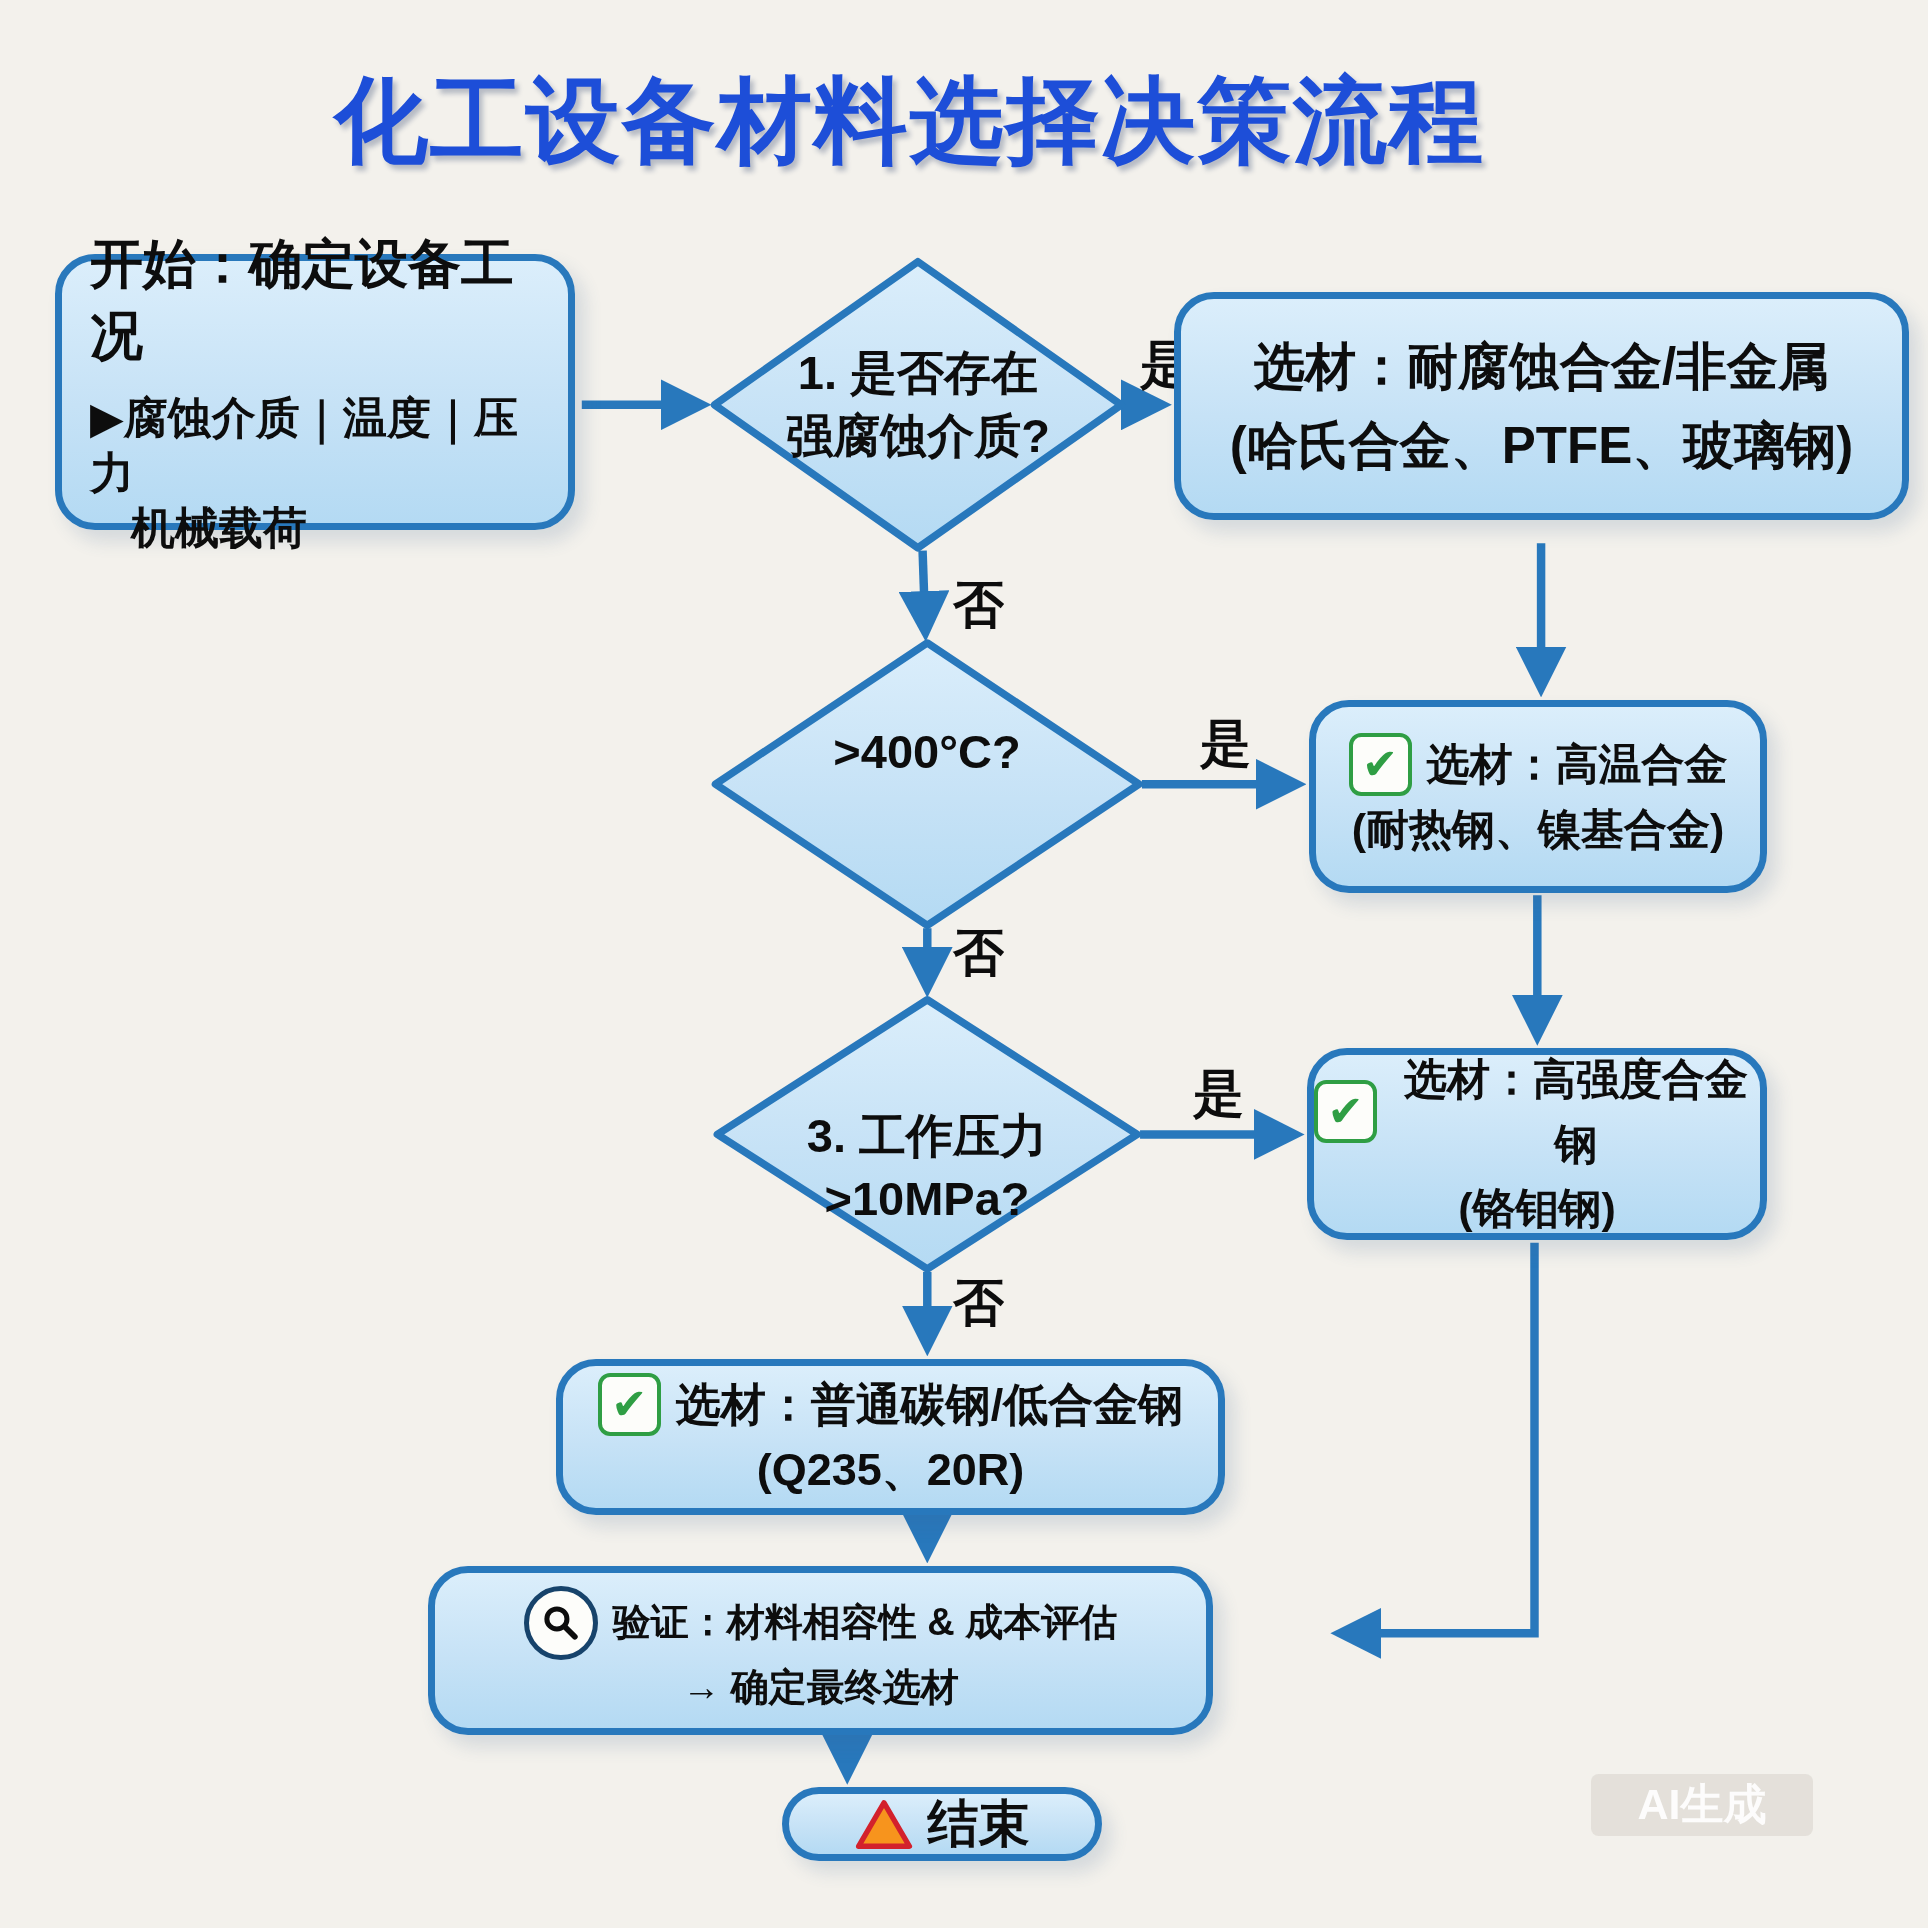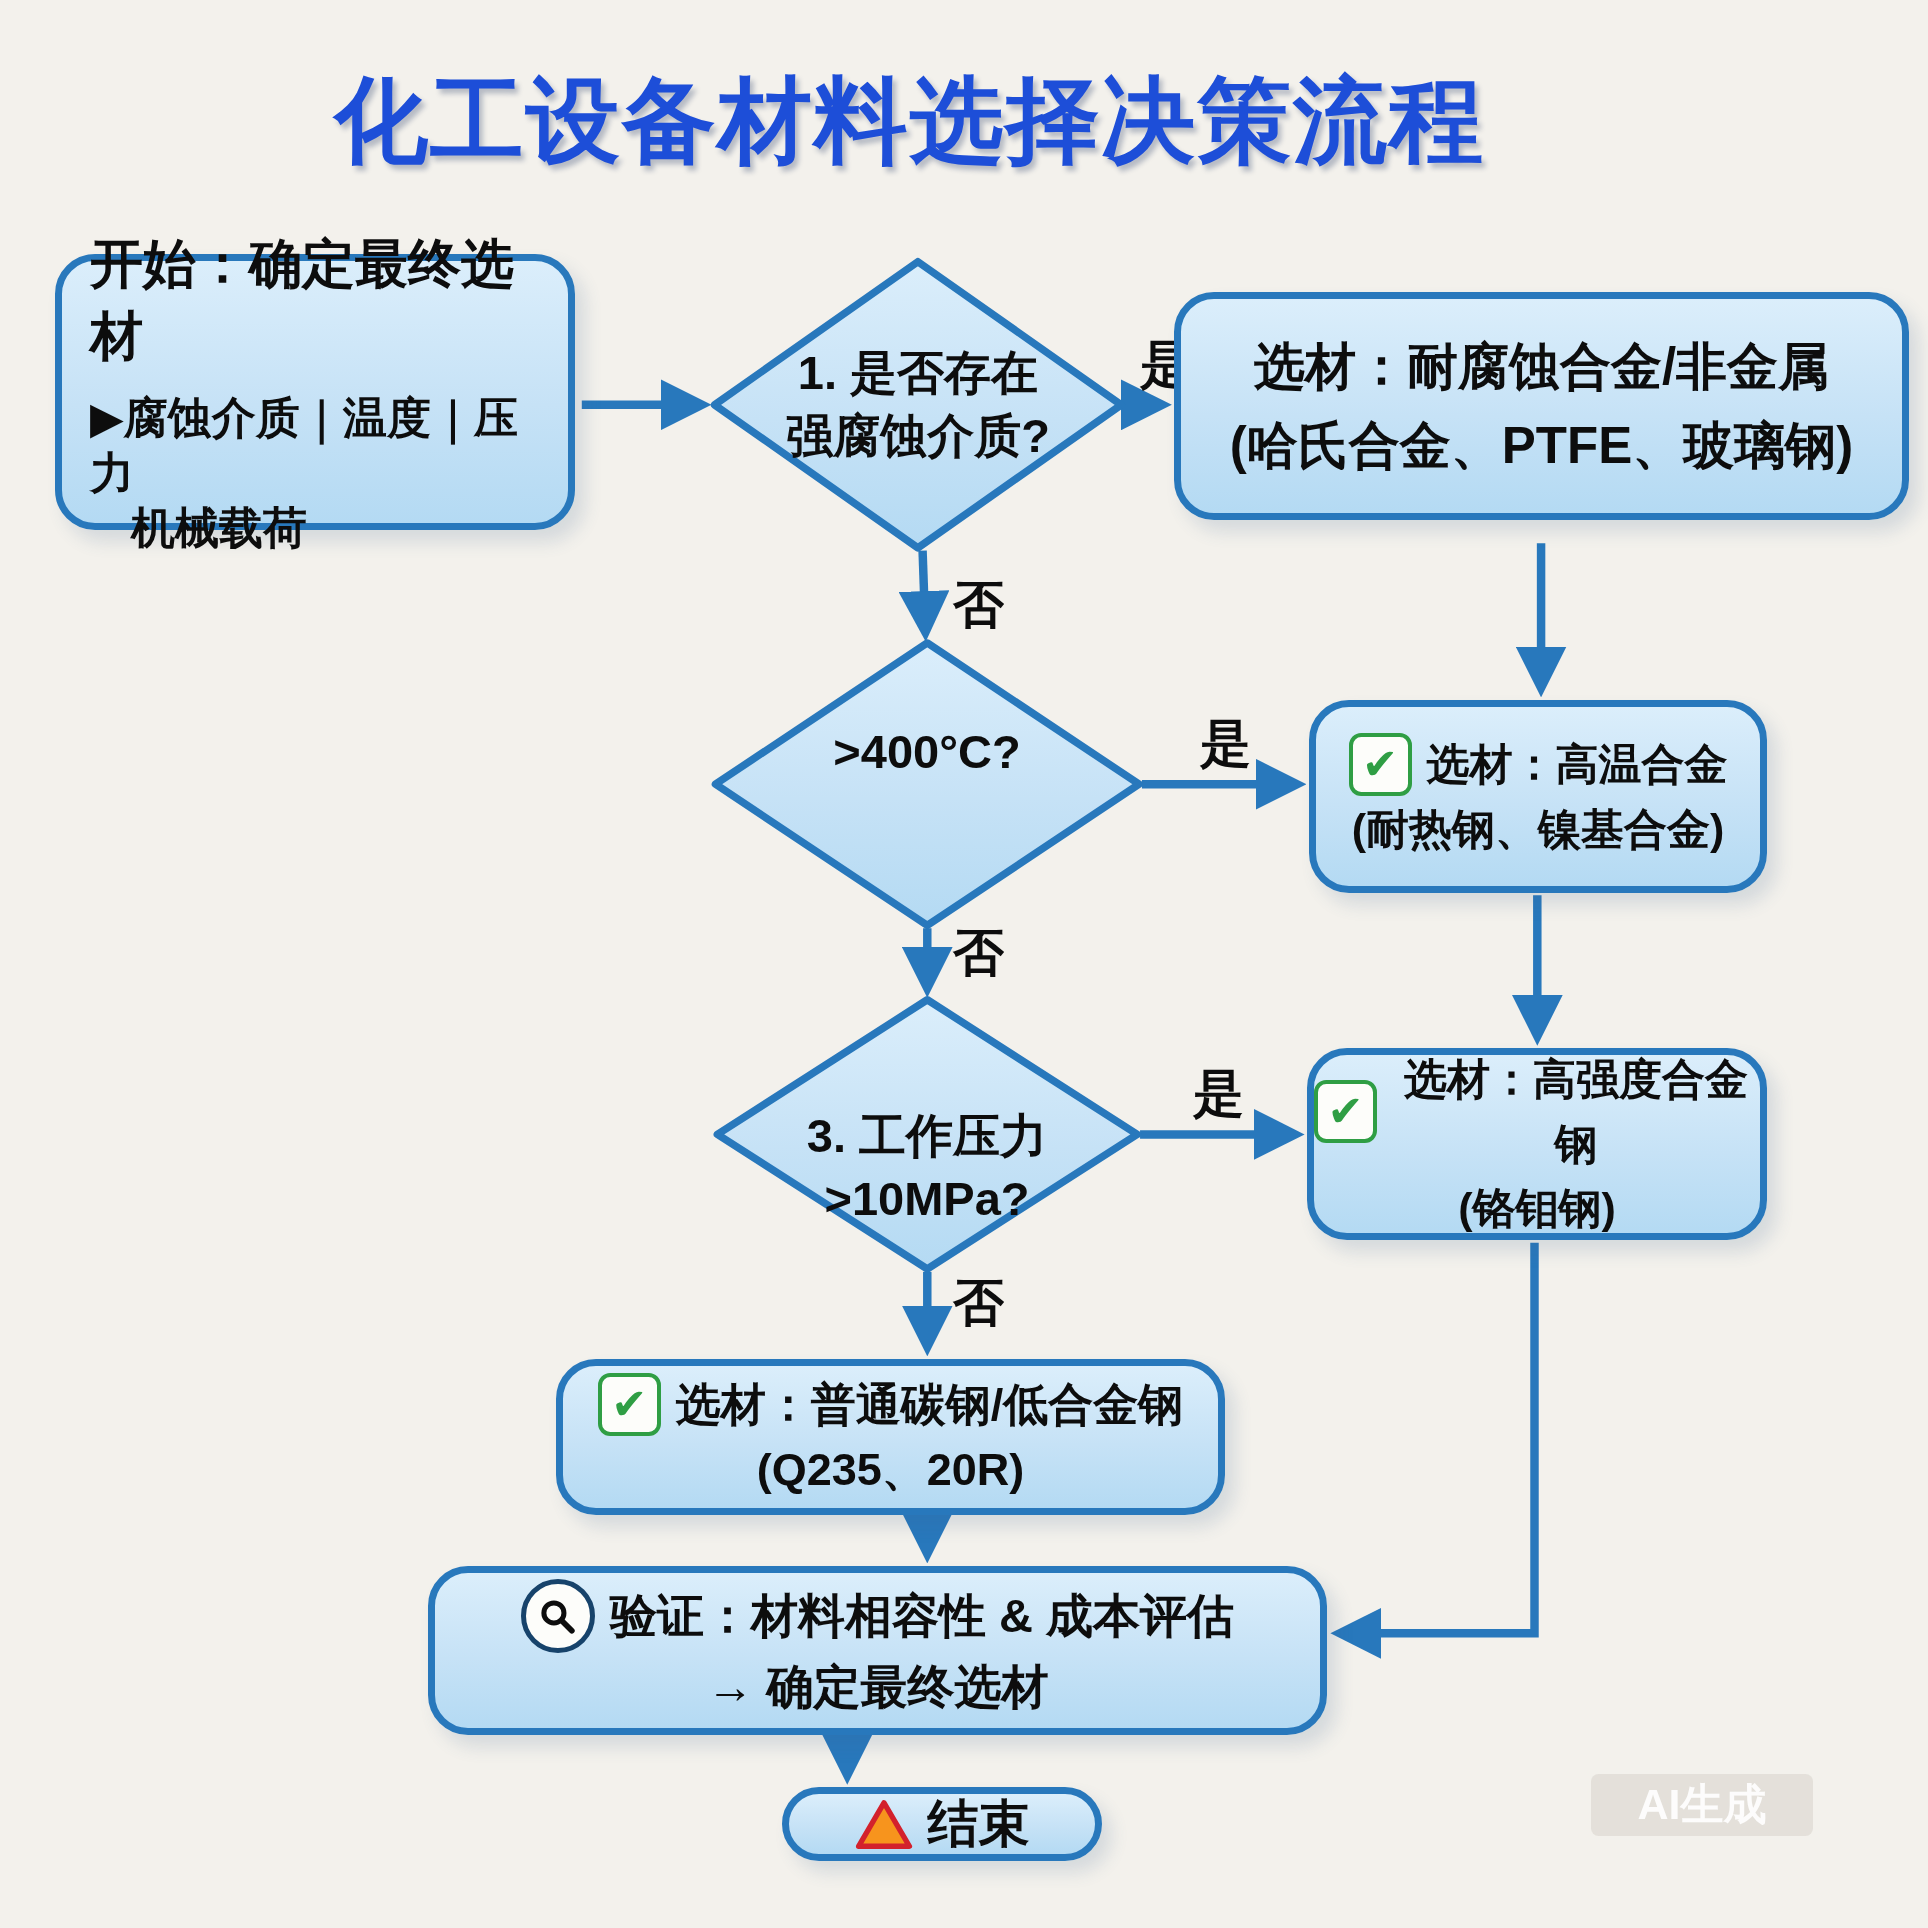--- a/index.html
+++ b/index.html
@@ -31,21 +31,21 @@
   .start-box{left:55px;top:254px;width:520px;height:276px;
     align-items:flex-start;text-align:left;padding:24.5px 28px;}
   .start-line1{font-size:53px;margin-bottom:17px;}
   .start-line2{font-size:44px;line-height:1.25;}
   .start-line3{font-size:44px;line-height:1.25;padding-left:41px;}
 
   .result1{left:1174px;top:292px;width:735px;height:228px;font-size:51px;line-height:1.55;}
   .result2{left:1309px;top:700px;width:458px;height:193px;font-size:43px;line-height:1.5;}
   .result3{left:1307px;top:1048px;width:460px;height:192px;font-size:43px;line-height:1.5;}
   .result4{left:556px;top:1359px;width:669px;height:156px;font-size:45px;line-height:1.45;}
-  .verify-box{left:428px;top:1566px;width:899px;height:169px;font-size:47px;line-height:1.45;}
+  .verify-box{left:428px;top:1566px;width:785px;height:169px;font-size:38px;line-height:1.45;}
   .end-pill{left:782px;top:1787px;width:320px;height:74px;border-radius:50px;font-size:51px;}
 
   .iconline{display:flex;align-items:center;justify-content:center;gap:15px;}
 
   .dtext{
     position:absolute;width:414px;text-align:center;
     font-size:47px;font-weight:700;line-height:1.35;
   }
   .dtext-1{left:711px;top:341px;}
   .dtext-2{left:720px;top:720px;}
@@ -116,21 +116,21 @@
     <g fill="url(#nodeFill)" stroke="#2878bc" stroke-width="8" stroke-linejoin="round">
       <polygon points="975,278 1191,430 975,582 759,430"></polygon>
       <polygon points="985,683 1210,833 985,983 760,833"></polygon>
       <polygon points="985,1062 1208,1205 985,1348 762,1205"></polygon>
     </g>
   </svg>
 
   <h1 class="title">化工设备材料选择决策流程</h1>
 
   <div class="box start-box">
-    <div class="start-line1">开始：确定最终选材</div>
+    <div class="start-line1">开始：确定设备工况</div>
     <div class="start-line2">▶腐蚀介质｜温度｜压力</div>
     <div class="start-line3">机械载荷</div>
   </div>
 
   <div class="dtext dtext-1">
     <div>1. 是否存在</div>
     <div>强腐蚀介质?</div>
   </div>
   <div class="dtext dtext-2">
     <div>&gt;400°C?</div>

